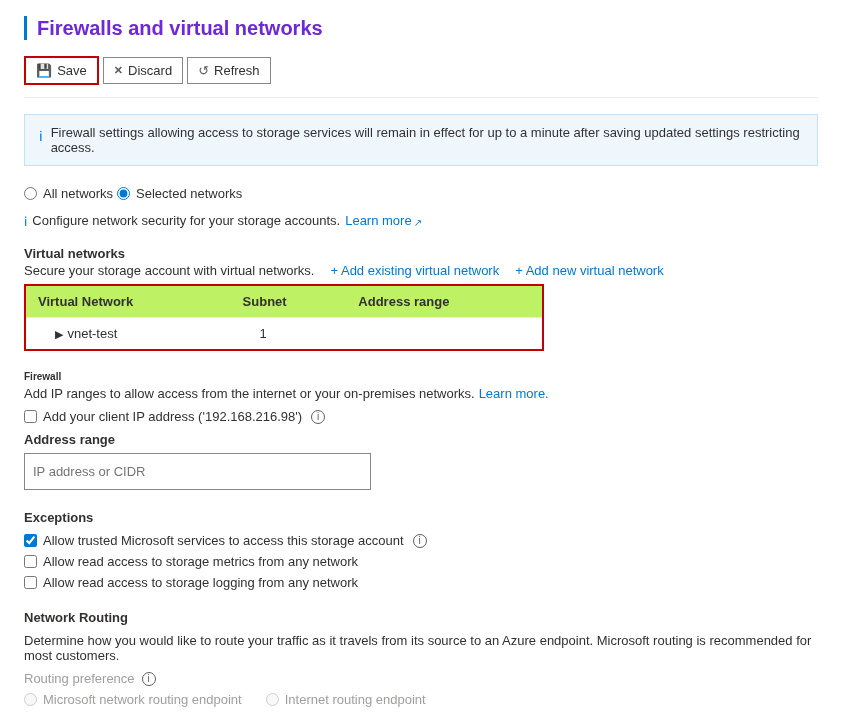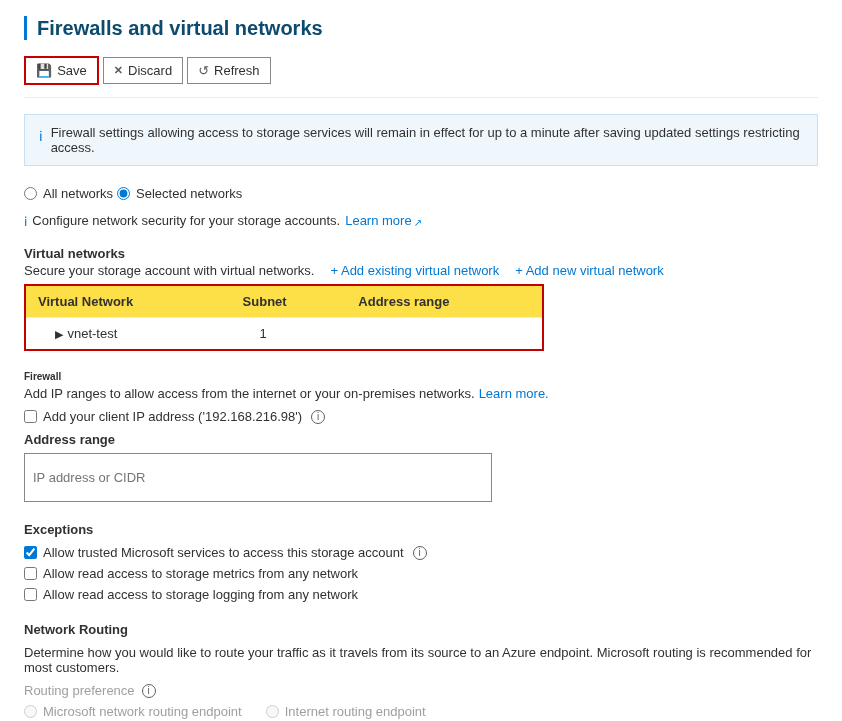--- a/index.html
+++ b/index.html
@@ -6,21 +6,21 @@
     body {
       font-family: 'Segoe UI', Arial, sans-serif;
       font-size: 13px;
       color: #323130;
       background: #fff;
       padding: 16px 24px;
     }
     .page-title {
       font-size: 20px;
       font-weight: 600;
-      color: #0c4a6e;
+      color: #6d28d9;
       display: flex;
       align-items: center;
       margin-bottom: 16px;
     }
     .page-title-bar {
       width: 3px;
       height: 24px;
       background: #0078d4;
       margin-right: 10px;
     }
@@ -127,21 +127,21 @@
     .vnet-table-container {
       border: 2px solid #c50000;
       margin-bottom: 20px;
       width: 520px;
     }
     .vnet-table {
       width: 100%;
       border-collapse: collapse;
     }
     .vnet-table thead tr {
-      background: #fde047;
+      background: #bef264;
       border-bottom: 1px solid #edebe9;
     }
     .vnet-table th {
       padding: 8px 12px;
       text-align: left;
       font-size: 13px;
       font-weight: 600;
       color: #323130;
     }
     .vnet-table td {
@@ -189,24 +189,24 @@
       accent-color: #0078d4;
     }
     .address-range-label {
       font-weight: 600;
       font-size: 13px;
       margin-bottom: 6px;
       margin-top: 8px;
     }
     .address-input {
       border: 1px solid #8a8886;
-      padding: 16px 8px;
+      padding: 10px 8px;
       font-size: 13px;
       color: #a19f9d;
-      width: 468px;
+      width: 347px;
       outline: none;
     }
     .exceptions-section {
       margin-bottom: 20px;
     }
     .section-title {
       font-size: 13px;
       font-weight: 600;
       margin-bottom: 8px;
     }

